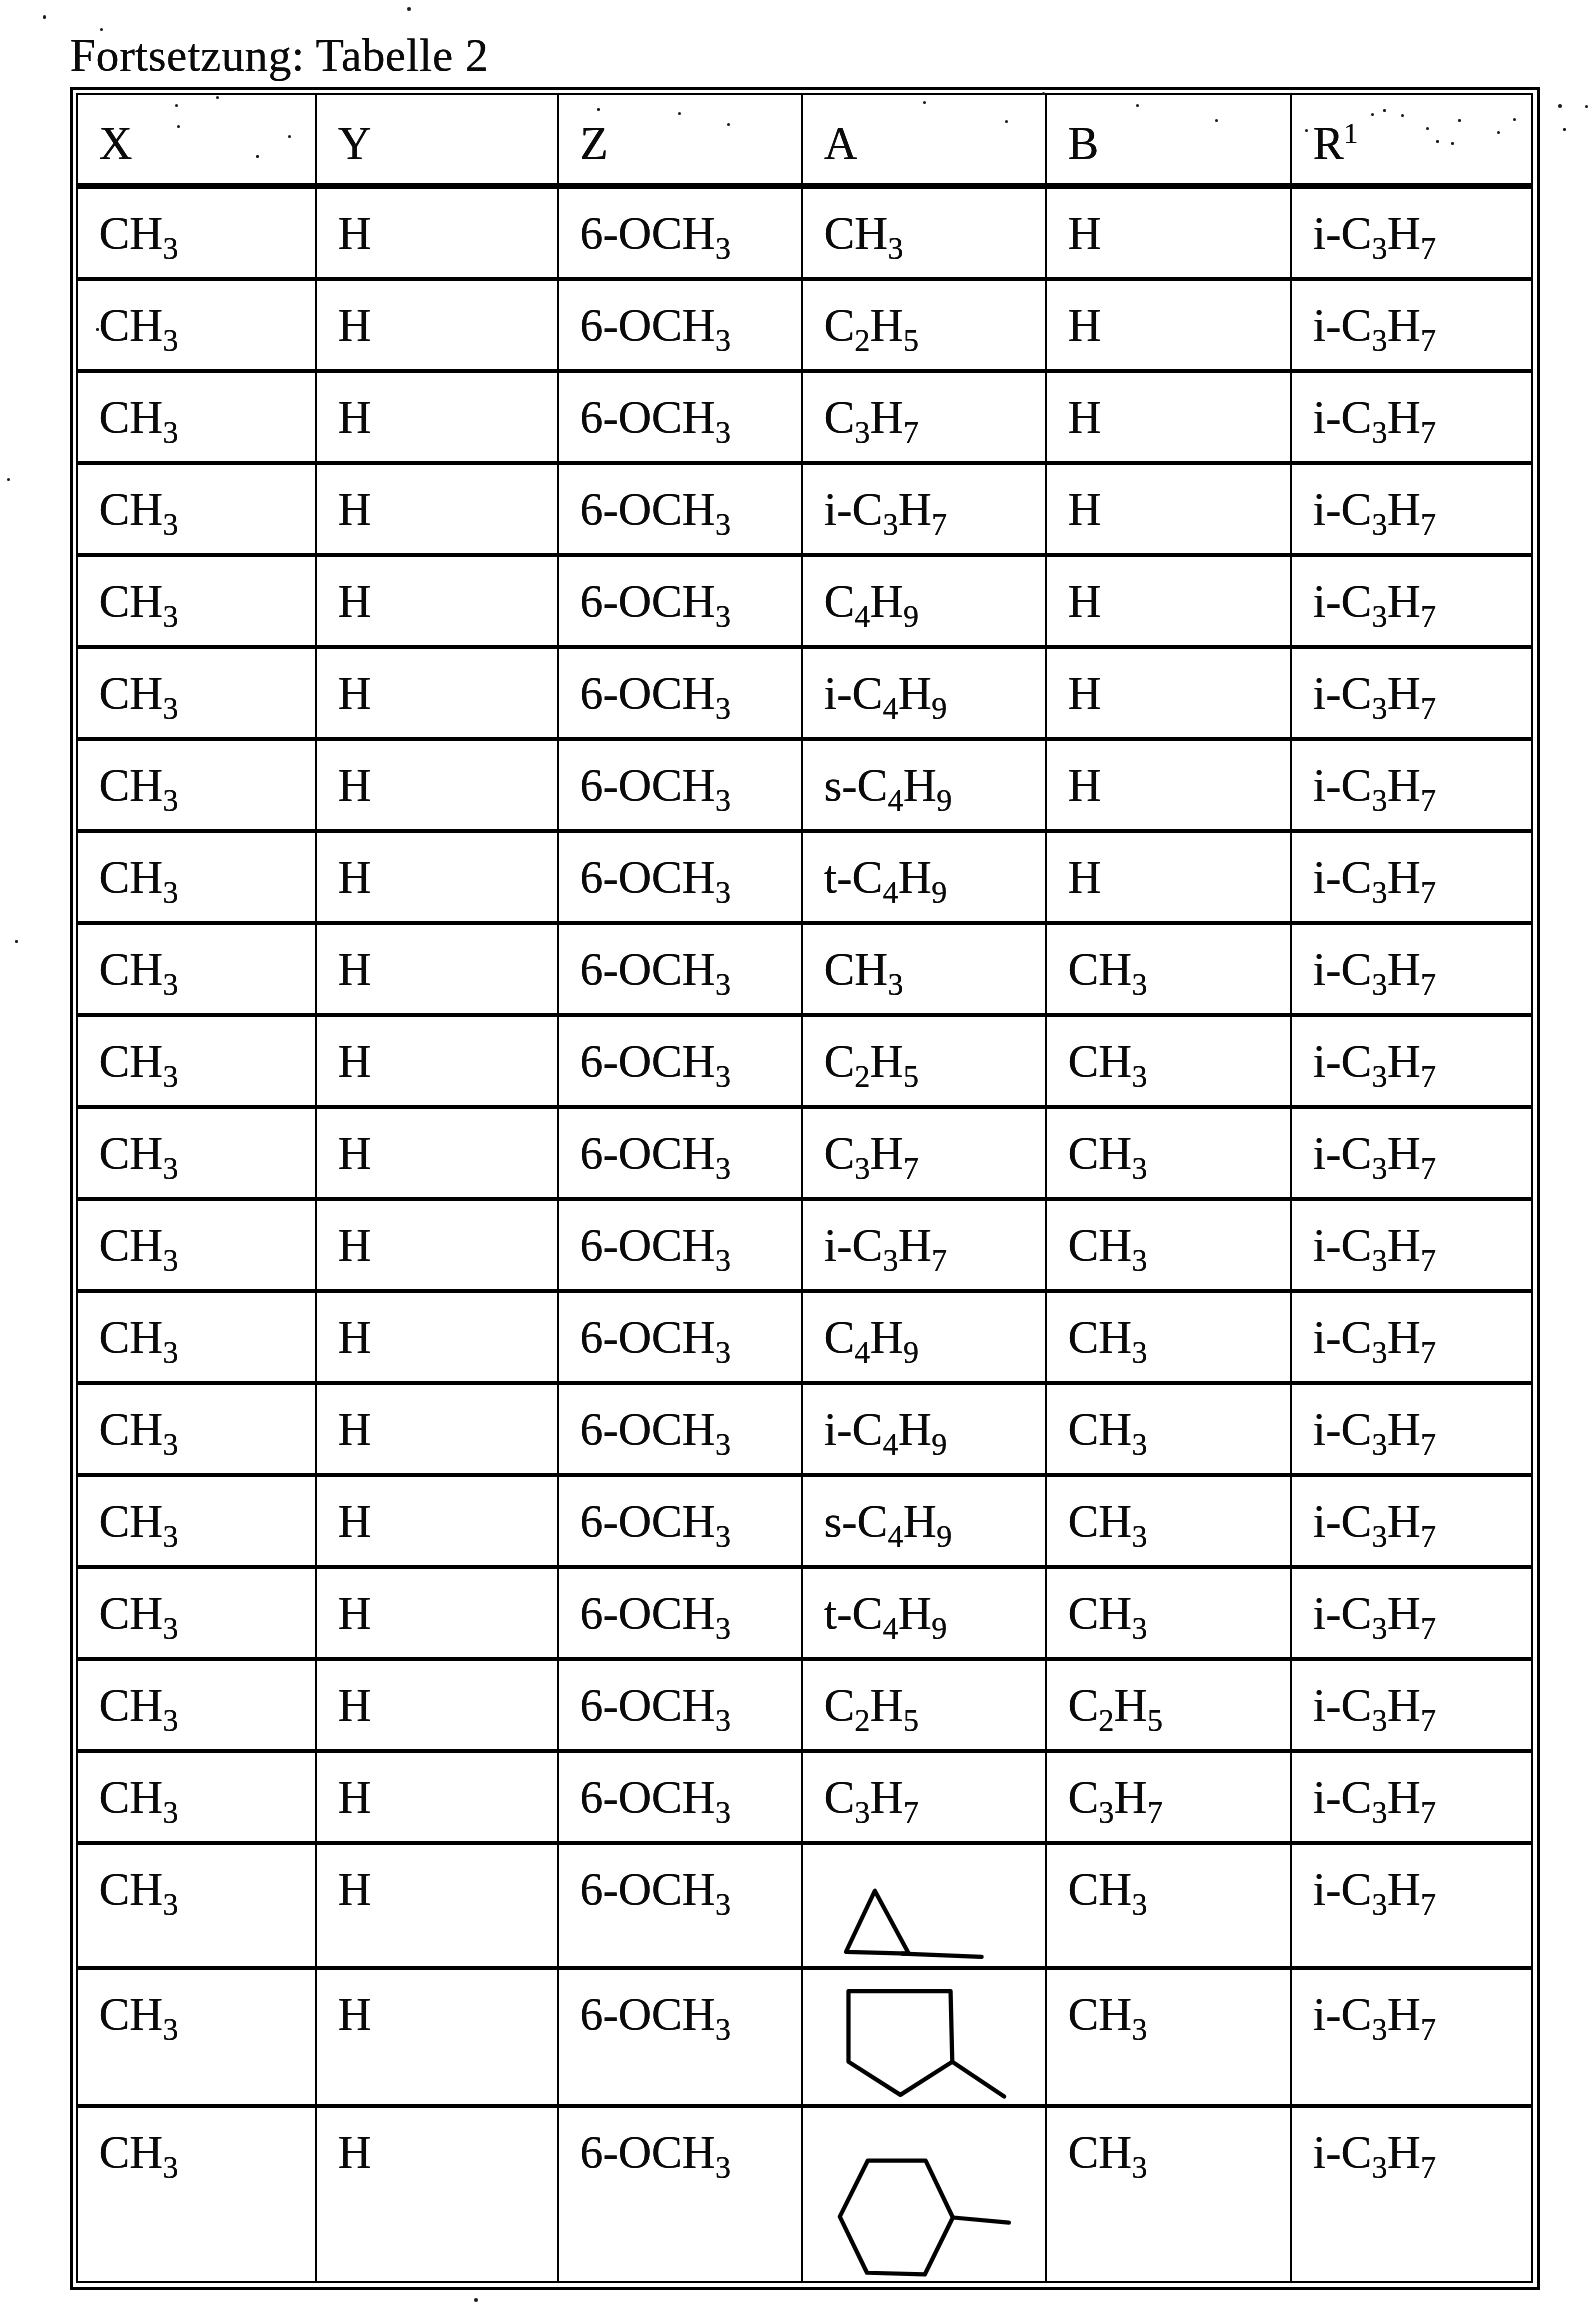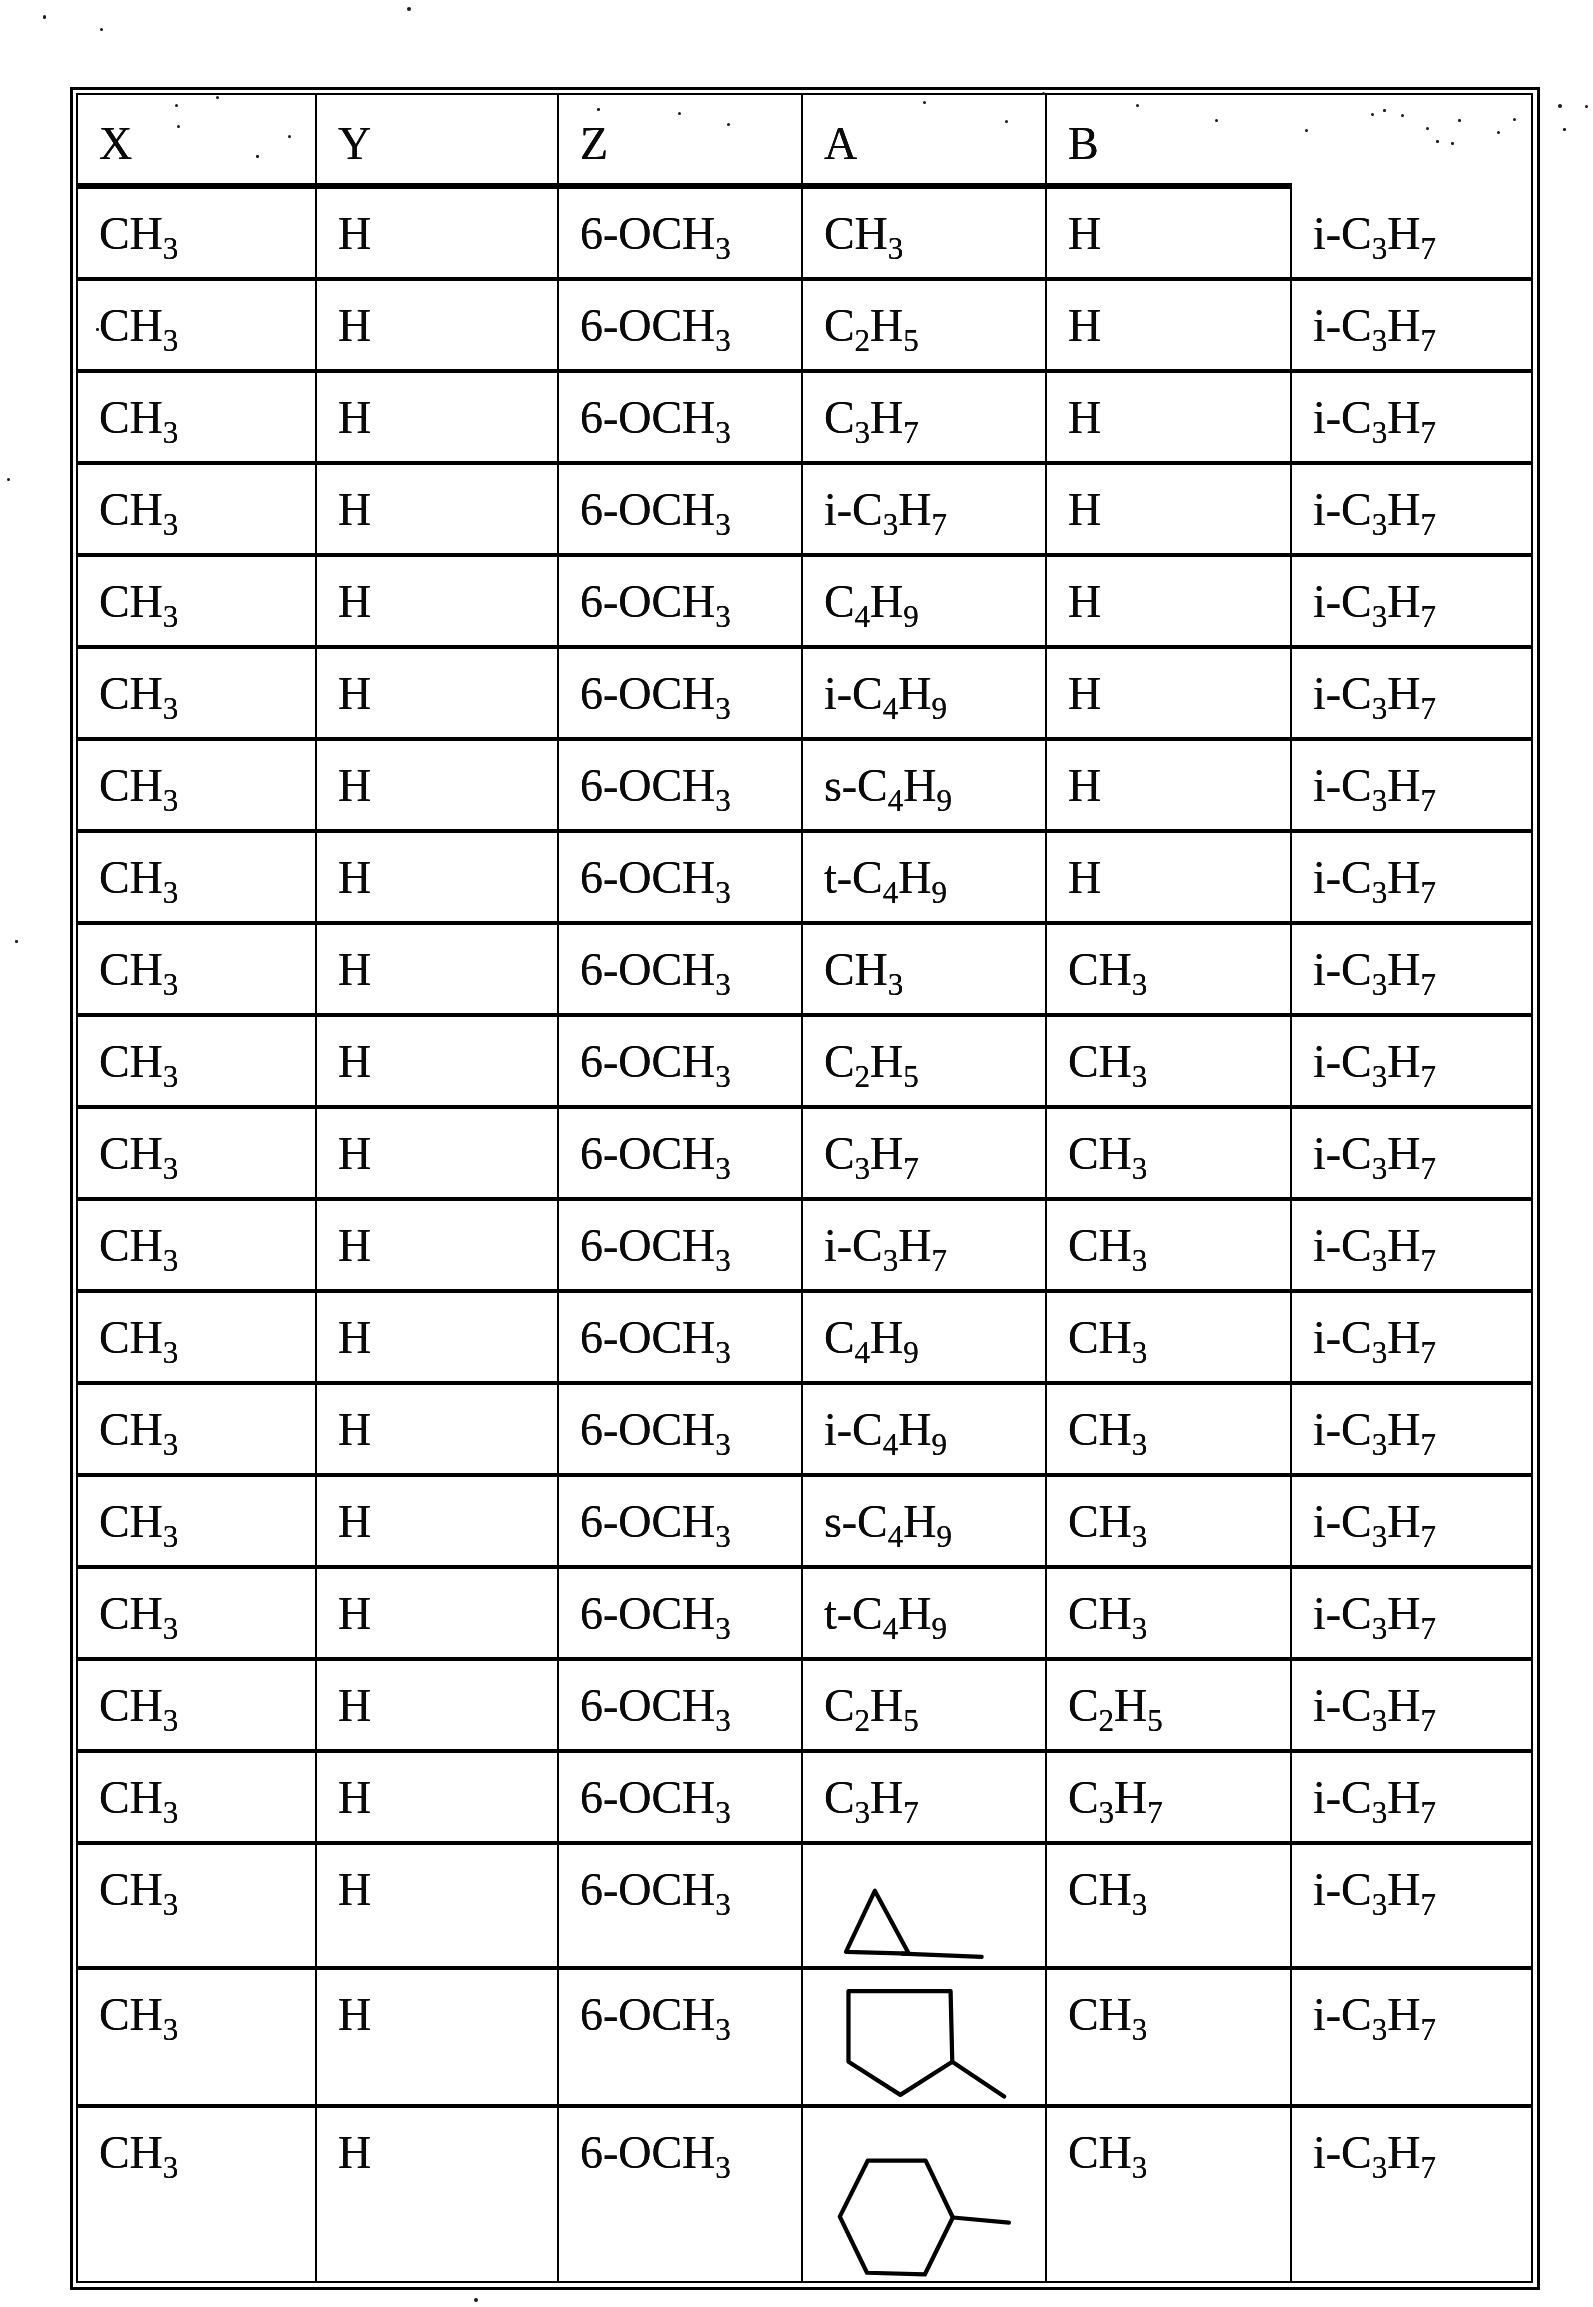--- a/index.html
+++ b/index.html
@@ -59,30 +59,32 @@
   .dot{
     position:absolute;border-radius:50%;
     background:#1a1a1a;display:block;
   }
 </style>
 </head>
 <body>
 
 <div class="page">
 
+  <div class="title">Fortsetzung: Tabelle 2</div>
 
   <div class="table-outer">
     <div class="table-inner">
 
       <div class="trow thead" style="height:94px;">
         <div class="cell c0"><span>X</span><sup class="hsup"></sup></div>
         <div class="cell c1"><span>Y</span><sup class="hsup"></sup></div>
         <div class="cell c2"><span>Z</span><sup class="hsup"></sup></div>
         <div class="cell c3"><span>A</span><sup class="hsup"></sup></div>
         <div class="cell c4"><span>B</span><sup class="hsup"></sup></div>
+        <div class="cell c5"><span>R</span><sup class="hsup">1</sup></div>
       </div>
 
       <div class="tbody" id="table-body">
           <div class="trow" style="height: 92px;">
             <div class="cell c0"><span class="chem">CH<sub>3</sub></span></div>
             <div class="cell c1"><span class="chem">H</span></div>
             <div class="cell c2"><span class="chem">6-OCH<sub>3</sub></span></div>
             <div class="cell c3"><span class="chem">CH<sub>3</sub></span></div>
             <div class="cell c4"><span class="chem">H</span></div>
             <div class="cell c5"><span class="chem">i-C<sub>3</sub>H<sub>7</sub></span></div>

